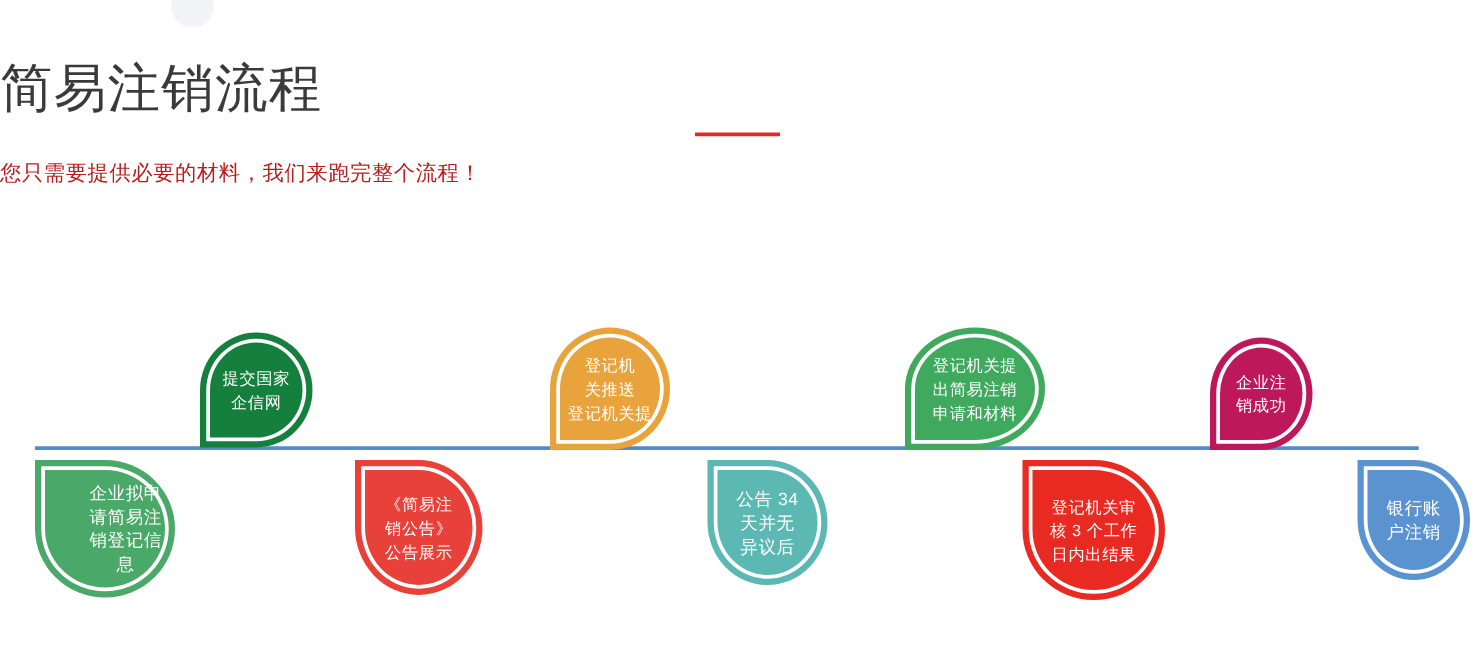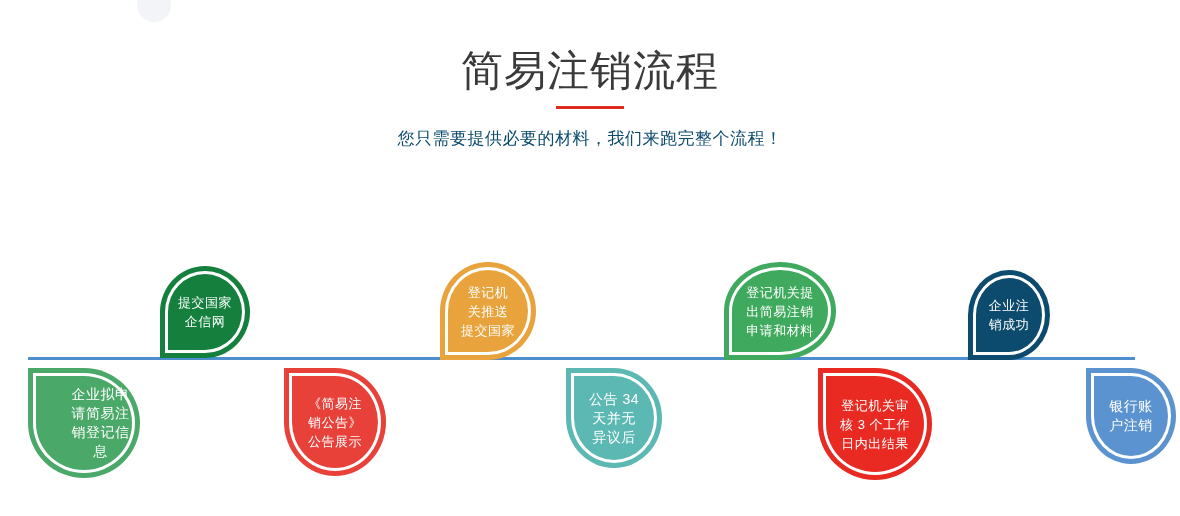--- a/index.html
+++ b/index.html
@@ -24,41 +24,40 @@
     width: 34px; height: 34px;
     border-radius: 50%;
     background: #f2f4f8;
   }
 
   
   .header {
     position: absolute;
     left: 0; top: 44px;
     width: 1180px;
-    text-align: center;
   }
   .page-title {
     font-size: 42px;
     line-height: 54px;
     color: #3a3a3a;
     font-weight: normal;
     letter-spacing: 1px;
     margin: 0;
   }
   .title-rule {
     width: 68px;
     height: 3px;
     background: #e02b20;
     margin: 8px auto 0 auto;
   }
   .page-subtitle {
     margin: 18px 0 0 0;
     font-size: 17px;
     line-height: 24px;
-    color: #0c4a6e;
+    color: #b91c1c;
     letter-spacing: 0.5px;
   }
 
   
   .timeline-axis {
     position: absolute;
     left: 28px;
     top: 357px;
     width: 1107px;
     height: 3px;
@@ -133,41 +132,41 @@
       <div class="pin down" style="left: 284px; top: 368px; width: 102px; height: 108px; background: rgb(232, 65, 58);">
         <div class="inner"></div>
         <div class="label" style="font-size: 13px;">《简易注
 销公告》
 公告展示</div>
       </div>
       <div class="pin up" style="left: 440px; top: 262px; width: 96px; height: 98px; background: rgb(232, 163, 61);">
         <div class="inner"></div>
         <div class="label" style="font-size: 13px;">登记机
 关推送
-提交国家</div>
+登记机关提</div>
       </div>
       <div class="pin down" style="left: 566px; top: 368px; width: 96px; height: 100px; background: rgb(92, 184, 178);">
         <div class="inner"></div>
         <div class="label" style="font-size: 14px;">公告 34
 天并无
 异议后</div>
       </div>
       <div class="pin up" style="left: 724px; top: 262px; width: 112px; height: 98px; background: rgb(63, 170, 94);">
         <div class="inner"></div>
         <div class="label" style="font-size: 13px;">登记机关提
 出简易注销
 申请和材料</div>
       </div>
       <div class="pin down" style="left: 818px; top: 368px; width: 114px; height: 112px; background: rgb(232, 42, 35);">
         <div class="inner"></div>
         <div class="label" style="font-size: 13px;">登记机关审
 核 3 个工作
 日内出结果</div>
       </div>
-      <div class="pin up" style="left: 968px; top: 270px; width: 82px; height: 90px; background: #0c4a6e; justify-content: center;">
+      <div class="pin up" style="left: 968px; top: 270px; width: 82px; height: 90px; background: #be185d; justify-content: center;">
         <div class="inner"></div>
         <div class="label" style="font-size: 13px;">企业注
 销成功</div>
       </div>
       <div class="pin down" style="left: 1086px; top: 368px; width: 90px; height: 96px; background: rgb(91, 147, 209); justify-content: center;">
         <div class="inner"></div>
         <div class="label" style="font-size: 14px;">银行账
 户注销</div>
       </div>
     </div>

